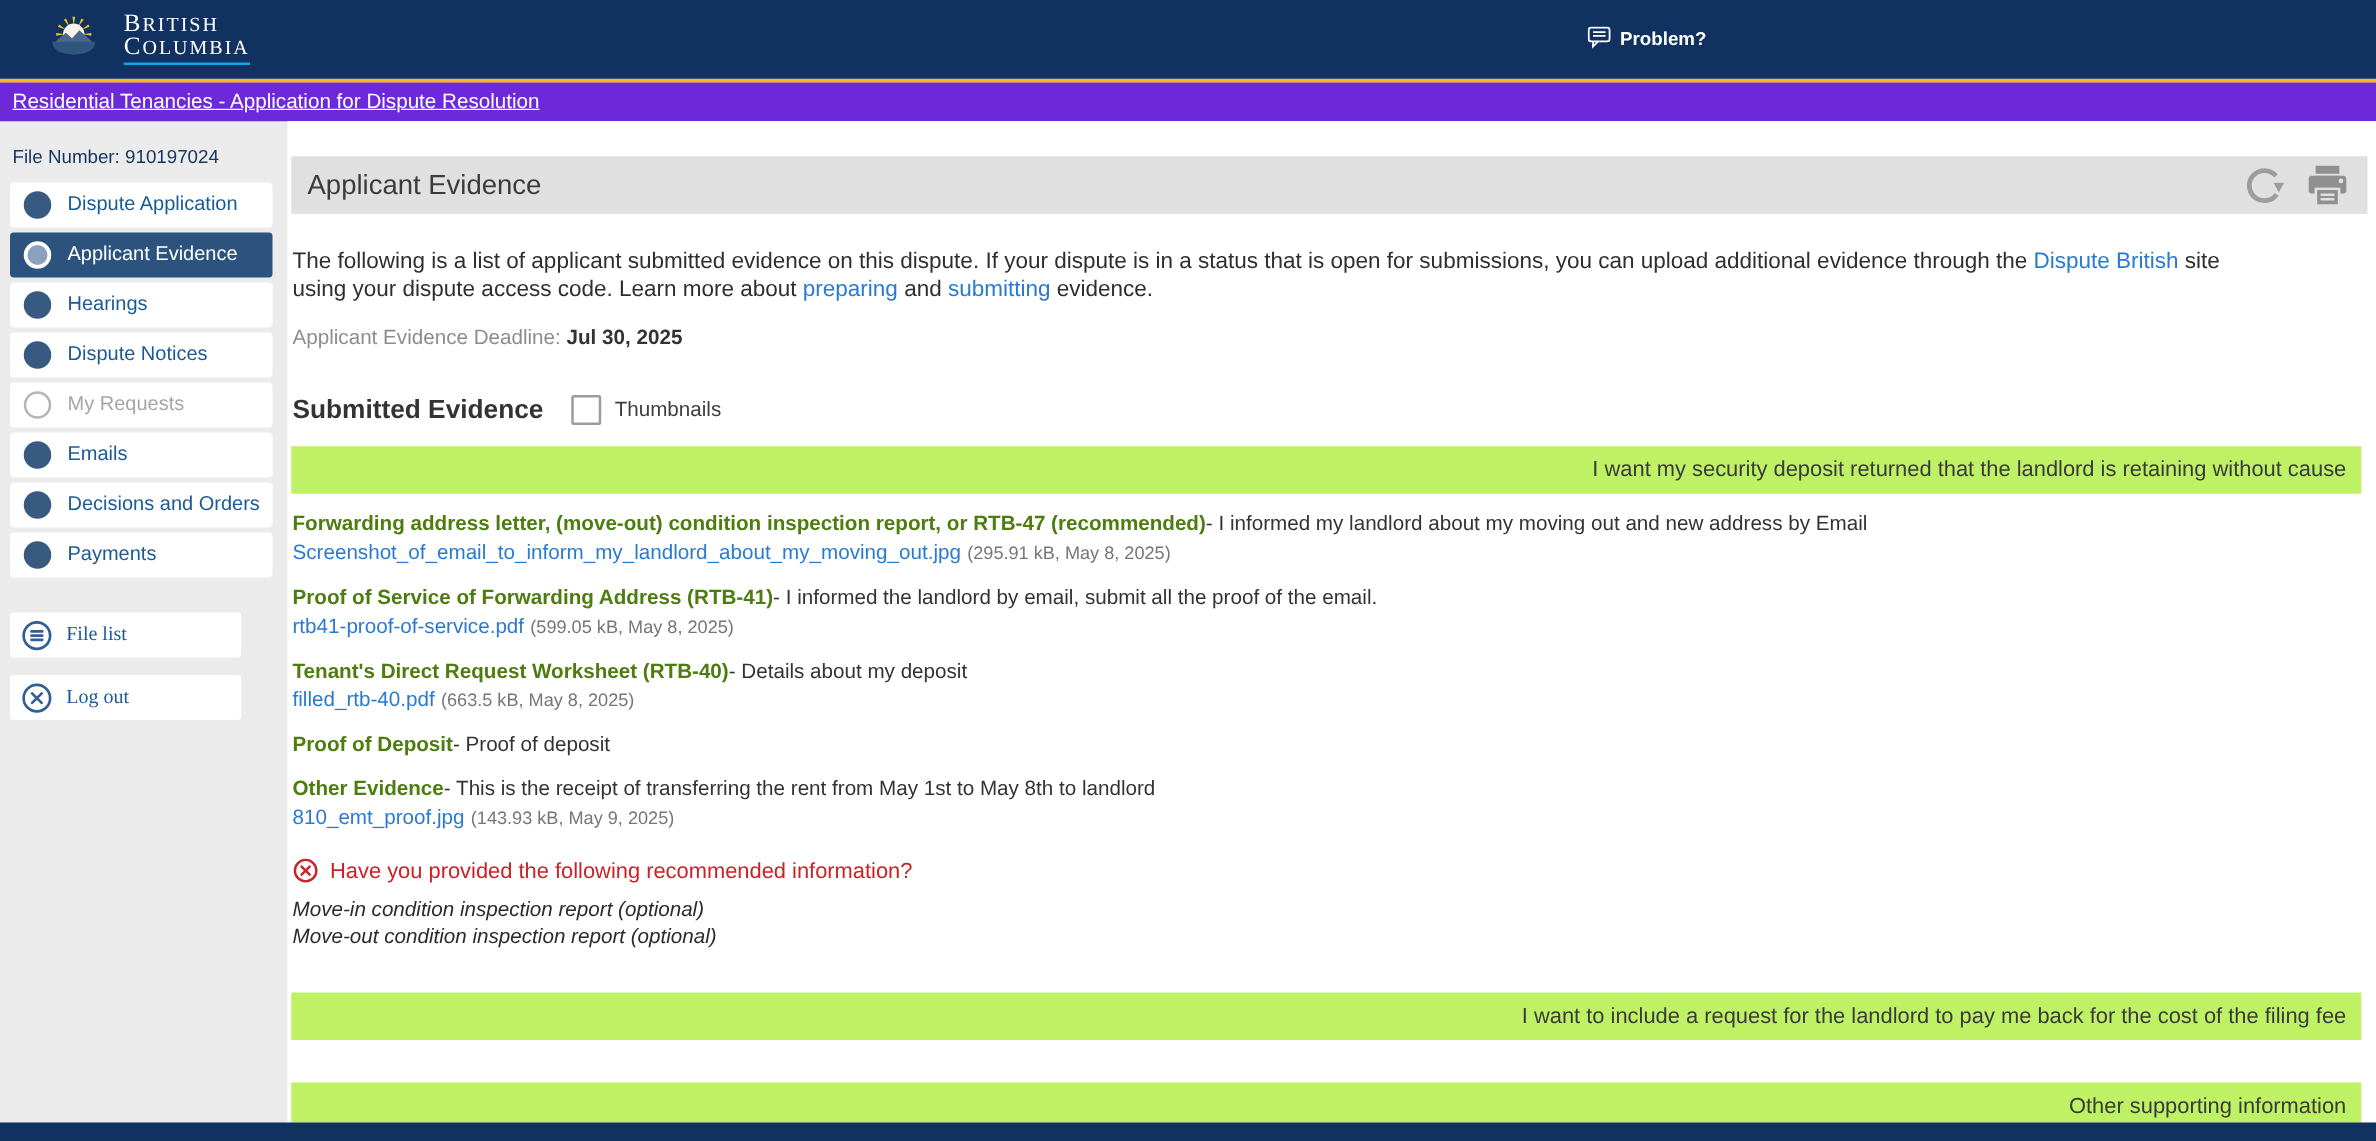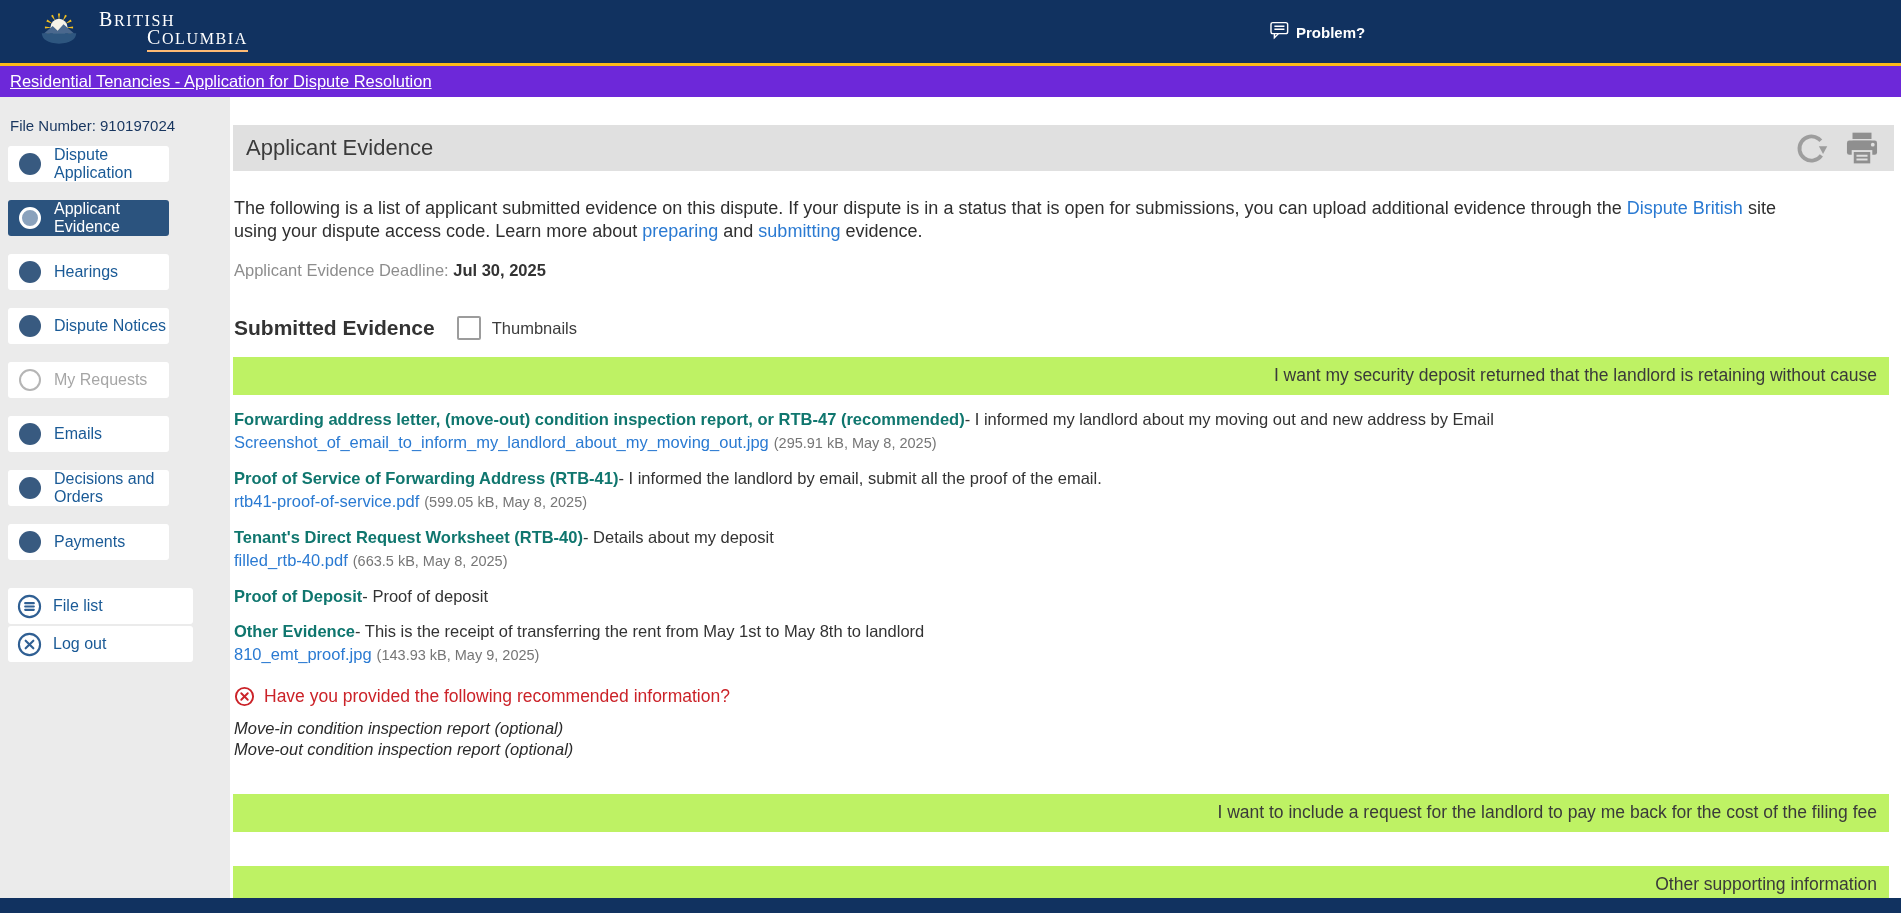--- a/index.html
+++ b/index.html
@@ -12,46 +12,46 @@
   .app{width:1901px;height:913px;display:flex;flex-direction:column;}
 
   
   .header{height:63px;background:#113260;position:relative;display:flex;align-items:center;flex:none;}
   .gold-line{height:3px;background:#fcba19;flex:none;}
   .logo{display:flex;align-items:center;gap:11px;margin-left:30px;cursor:pointer;}
   .logo svg{display:block;}
   .logo-text{color:#fff;font-family:"Liberation Serif",serif;}
   .logo-line{font-size:16px;line-height:16px;letter-spacing:1.6px;text-transform:uppercase;}
   .logo-line::first-letter{font-size:20px;}
-  .logo-line2{border-bottom:2px solid #fdba74;padding-bottom:3px;width:fit-content;margin-left:48px;}
+  .logo-line2{border-bottom:2px solid #0ea5e9;padding-bottom:3px;width:fit-content;}
   .problem{position:absolute;left:1270px;top:50%;transform:translateY(-50%);
     display:flex;align-items:center;gap:7px;color:#fff;font-size:15px;font-weight:bold;cursor:pointer;}
 
   
   .subbar{height:31px;background:#6d28d9;color:#fff;display:flex;align-items:center;
     padding-left:10px;font-size:16.5px;flex:none;text-decoration:underline;}
 
   
   .content{display:flex;height:801px;flex:none;}
 
   
   .sidebar{width:200px;flex:none;padding:20px 0 0 8px;box-sizing:border-box;}
   .file-number{font-size:15px;color:#17355f;margin:0 0 12px 2px;}
-  .nav-item{width:161px;height:36px;background:#fff;border-radius:3px;margin-bottom:18px;
+  .nav-item{width:210px;height:36px;background:#fff;border-radius:3px;margin-bottom:4px;
     display:flex;align-items:center;padding-left:11px;box-sizing:border-box;gap:13px;
     font-size:16px;color:#1a5a96;cursor:pointer;}
   .bullet{width:22px;height:22px;border-radius:50%;background:#385a80;flex:none;box-sizing:border-box;}
   .nav-item.active{background:#2b537e;color:#fff;}
   .nav-item.active .bullet{width:22px;height:22px;background:#8aa2bd;border:3.5px solid #fff;}
   .nav-item.disabled{color:#a6a6a6;cursor:default;}
   .nav-item.disabled .bullet{background:#fff;border:2px solid #b5b5b5;}
   .sidebar-footer{margin-top:28px;}
-  .footer-item{width:185px;height:36px;background:#fff;border-radius:3px;margin-bottom:2px;
+  .footer-item{width:185px;height:36px;background:#fff;border-radius:3px;margin-bottom:14px;
     display:flex;align-items:center;padding-left:9px;box-sizing:border-box;gap:11px;
-    font-size:16px;color:#1a5a96;cursor:pointer;}
+    font-size:16px;color:#1a5a96;cursor:pointer;font-family:Liberation Serif, serif;}
   .footer-item svg{flex:none;display:block;}
 
   
   .main{flex:1;background:#fff;margin-left:30px;padding:28px 7px 0 3px;box-sizing:border-box;overflow:hidden;}
   .panel-header{height:46px;background:#e0e0e0;display:flex;align-items:center;padding:0 13px;}
   .panel-title{font-size:22px;color:#3b3b3b;}
   .panel-icons{margin-left:auto;display:flex;align-items:center;gap:15px;}
   .panel-icons svg{display:block;cursor:pointer;}
 
   .intro{margin:26px 20px 0 1px;font-size:18px;line-height:23px;color:#2f2f2f;}
@@ -63,21 +63,21 @@
   .submitted-row{margin:36px 0 0 1px;display:flex;align-items:center;}
   .submitted-h{font-size:21px;font-weight:bold;color:#333;}
   .checkbox{appearance:none;-webkit-appearance:none;margin:0 0 0 22px;width:24px;height:24px;
     border:2px solid #9c9c9c;background:#fff;border-radius:2px;cursor:pointer;}
   .cb-label{margin-left:11px;font-size:16.5px;color:#3d3d3d;}
 
   .sections{margin-top:17px;}
   .section + .section{margin-top:34px;}
   .section-bar{background:#bef264;padding:8px 12px 9px 13px;font-size:17.5px;color:#3a3a3a;margin-right:5px;text-align:right;}
   .ev-item{margin:14px 0 0 1px;font-size:16.5px;line-height:21px;}
-  .ev-title{color:#0f766e;}
+  .ev-title{color:#4d7c0f;}
   .ev-desc{color:#333;}
   .ev-files{margin-top:2px;}
   .file-link{color:#2a7ad2;cursor:pointer;}
   .file-meta{color:#767676;font-size:14.5px;margin-left:5px;}
   .file-sep{color:#333;}
 
   .warning{margin:20px 0 0 1px;display:flex;align-items:center;gap:9px;color:#cb2228;font-size:17.5px;}
   .warning svg{flex:none;display:block;}
   .warn-notes{margin:11px 0 0 1px;font-style:italic;font-size:16.5px;color:#2b2b2b;line-height:21px;}
 

